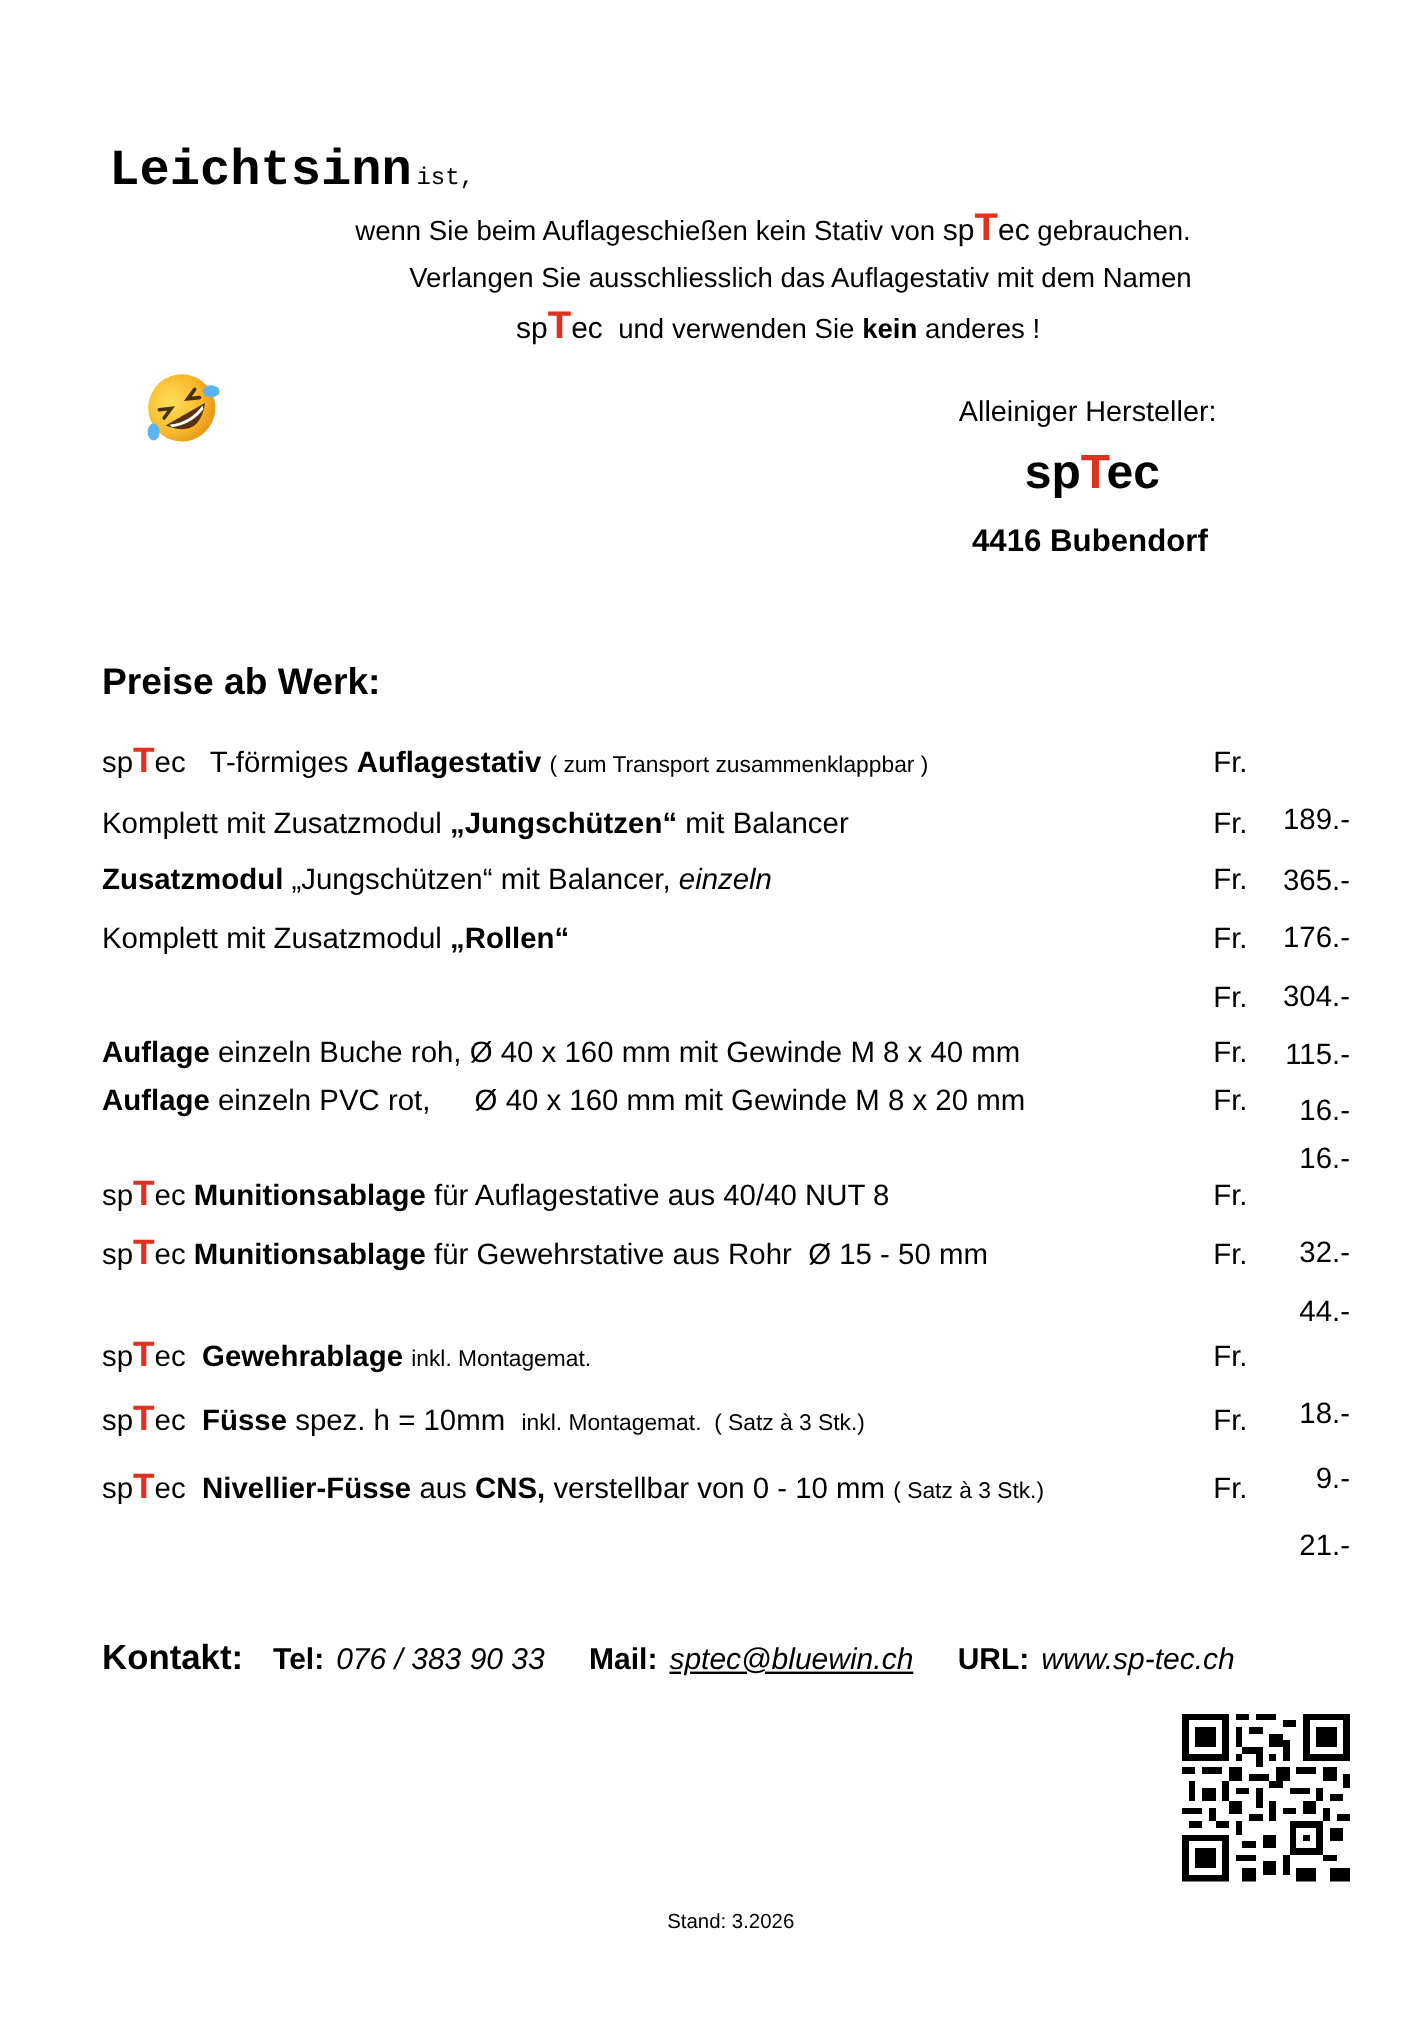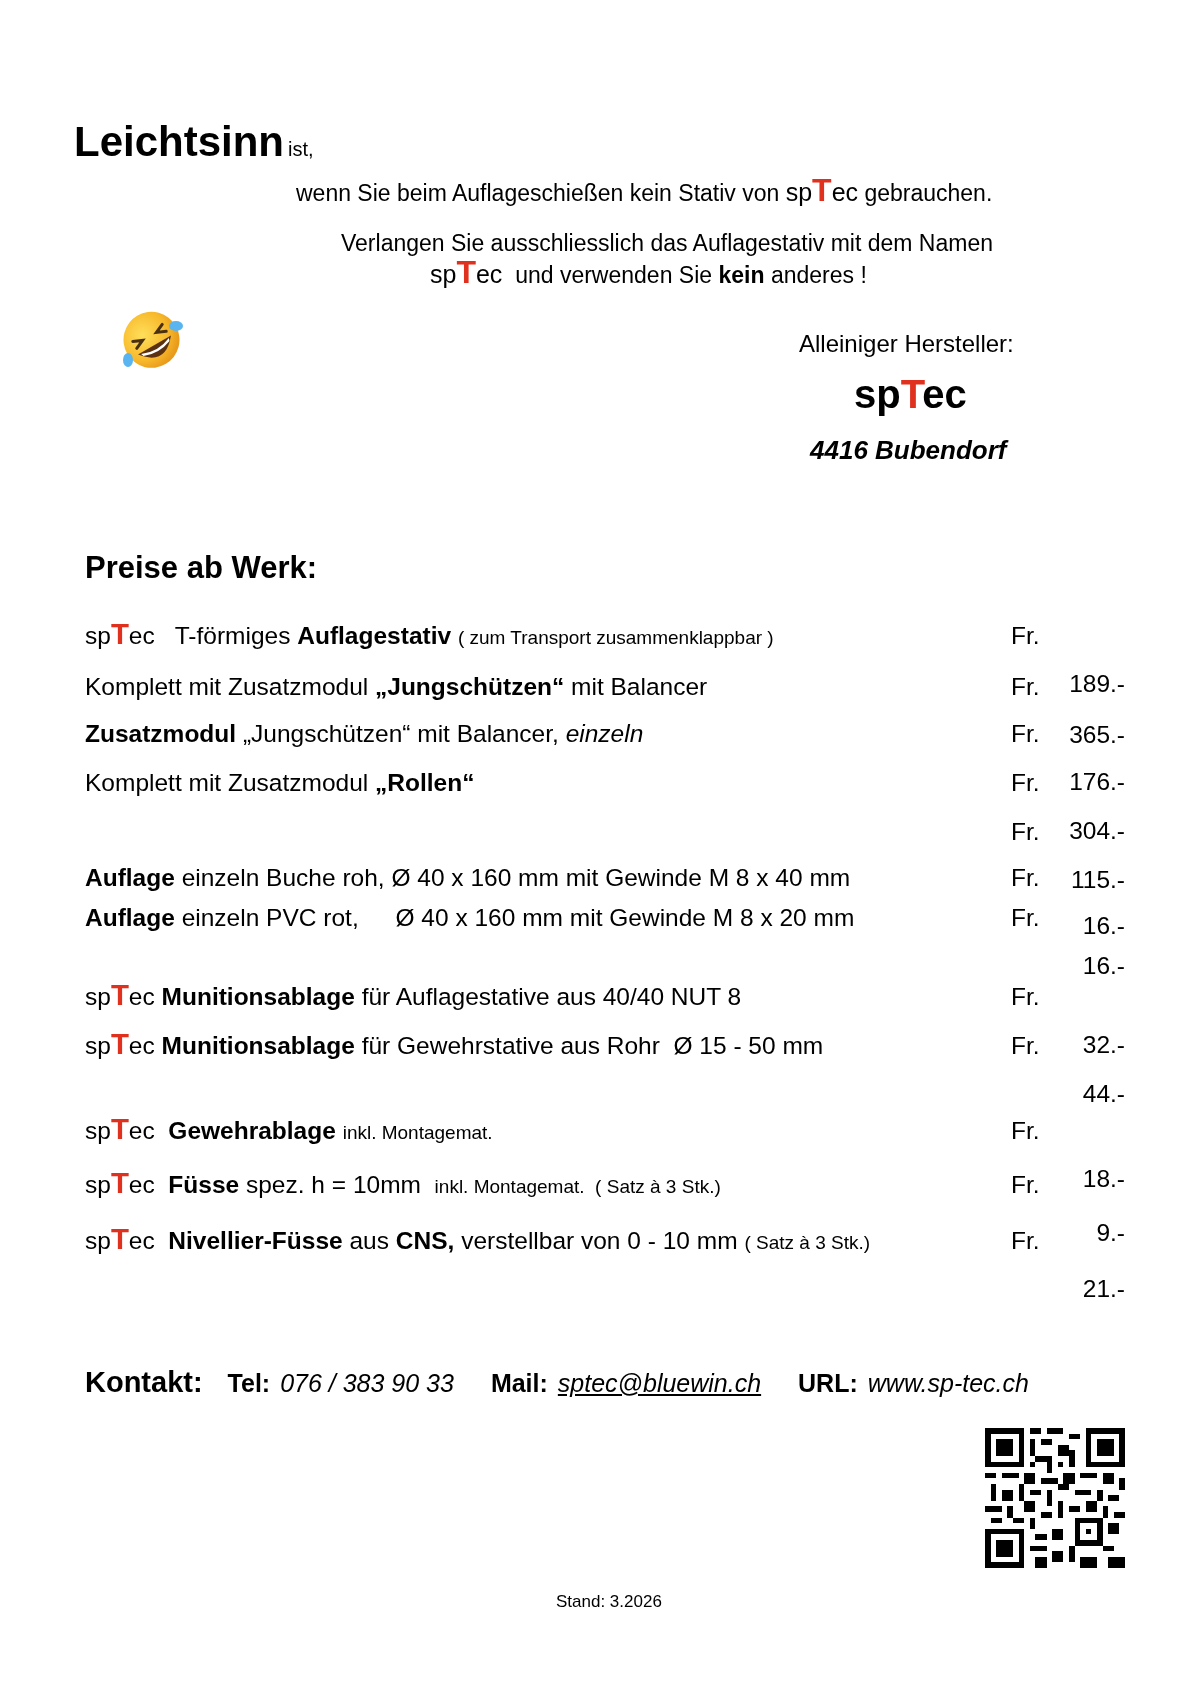--- a/index.html
+++ b/index.html
@@ -5,32 +5,32 @@
   html, body { margin:0; padding:0; background:#ffffff; }
   body { width:1190px; height:1683px; position:relative; overflow:hidden;
          font-family:"Liberation Sans", sans-serif; color:#000; }
   .abs { position:absolute; white-space:nowrap; }
   .red { color:#e0301e; }
   .brandT { color:#e0301e; font-size:1.28em; line-height:0; font-weight:bold; }
   .b { font-weight:bold; }
   .i { font-style:italic; }
   .small { font-size:19px;margin-top:34px; }
 
-  #headline { left:74px; top:118px; font-size:42px; font-weight:bold; }
+  #headline { left:91px; top:118px; font-size:42px; font-weight:bold;font-family:Liberation Mono, monospace; }
   #headline .ist { font-size:20px; font-weight:normal; margin-left:4px; }
   #intro1 { left:296px; top:178px; font-size:23px; }
-  #intro2 { left:341px; top:230px; font-size:23px; }
+  #intro2 { left:341px; top:218px; font-size:23px; }
   #intro3 { left:430px; top:260px; font-size:23px; }
   #intro3 .brand, #intro1 .brand { font-size:25px; }
 
   #emoji { left:116px; top:304px; width:70px; height:70px; }
 
   #maker-label { left:799px; top:330px; font-size:24px; }
   #maker-brand { left:854px; top:372px; font-size:40px; font-weight:bold; }
-  #maker-city { left:810px; top:435px; font-size:26px; font-weight:bold;font-style:italic; }
+  #maker-city { left:810px; top:435px; font-size:26px; font-weight:bold; }
 
   #prices-title { left:85px; top:550px; font-size:31px; font-weight:bold; }
 
   .row { position:absolute; left:85px; width:1040px; height:34px; font-size:24.5px; }
   .row .desc { position:absolute; left:0; top:0; white-space:nowrap; }
   .row .cur { position:absolute; left:926px; top:0; }
   .row .amt { position:absolute; right:0; top:0; text-align:right;margin-top:48px; }
   .brand-inline { font-size:24.5px; }
   .brand-inline .brandT { font-size:1.2em; }
 

